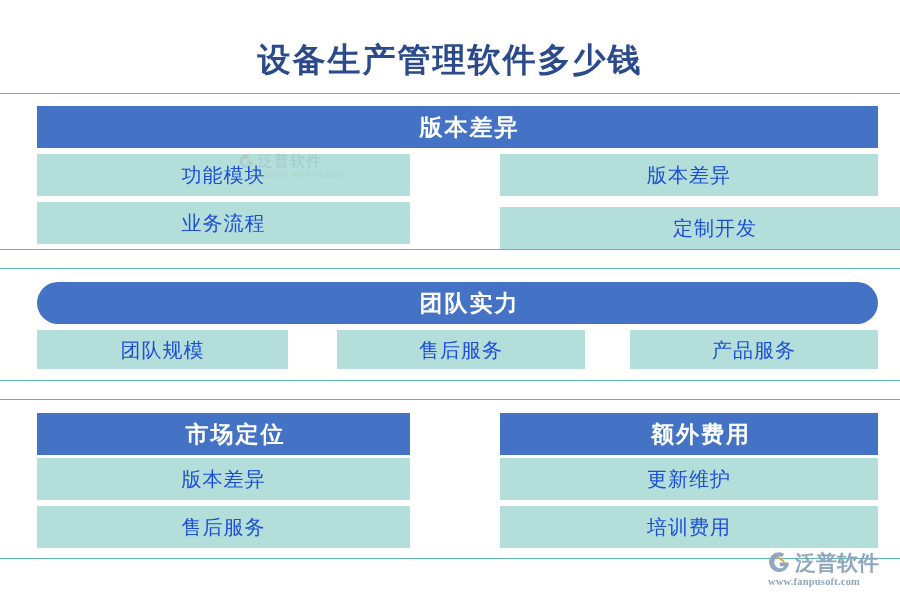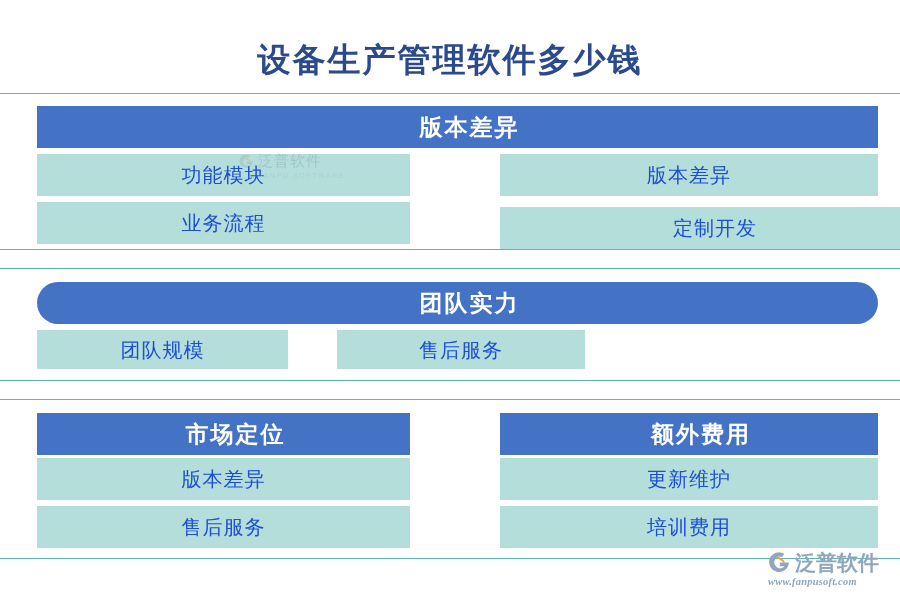--- a/index.html
+++ b/index.html
@@ -171,21 +171,20 @@
   .logo-url {
     margin-left: 1px;
     margin-top: 2px;
     font-size: 10.5px;
     font-weight: 700;
     letter-spacing: 0.2px;
     color: #8fa7bd;
     font-family: "Liberation Serif", "DejaVu Serif", serif;
     white-space: nowrap;
     line-height: 1;
-    font-style: italic;
   }
 </style>
 </head>
 <body>
 
 <div class="page">
 
   <div class="title-wrap">
     <div class="page-title">设备生产管理软件多少钱</div>
   </div>
@@ -206,20 +205,21 @@
   <div class="block item-block s1-i2">业务流程</div>
 
   <div class="block item-block s1-i3">定制开发</div>
 
   <div class="block header-block s2-header">团队实力</div>
 
   <div class="block item-block s2-i0">团队规模</div>
 
   <div class="block item-block s2-i1">售后服务</div>
 
+  <div class="block item-block s2-i2">产品服务</div>
 
   <div class="block header-block s3a-header">市场定位</div>
 
   <div class="block item-block s3a-i0">版本差异</div>
 
   <div class="block item-block s3a-i1">售后服务</div>
 
   <div class="block header-block s3b-header">额外费用</div>
 
   <div class="block item-block s3b-i0">更新维护</div>

